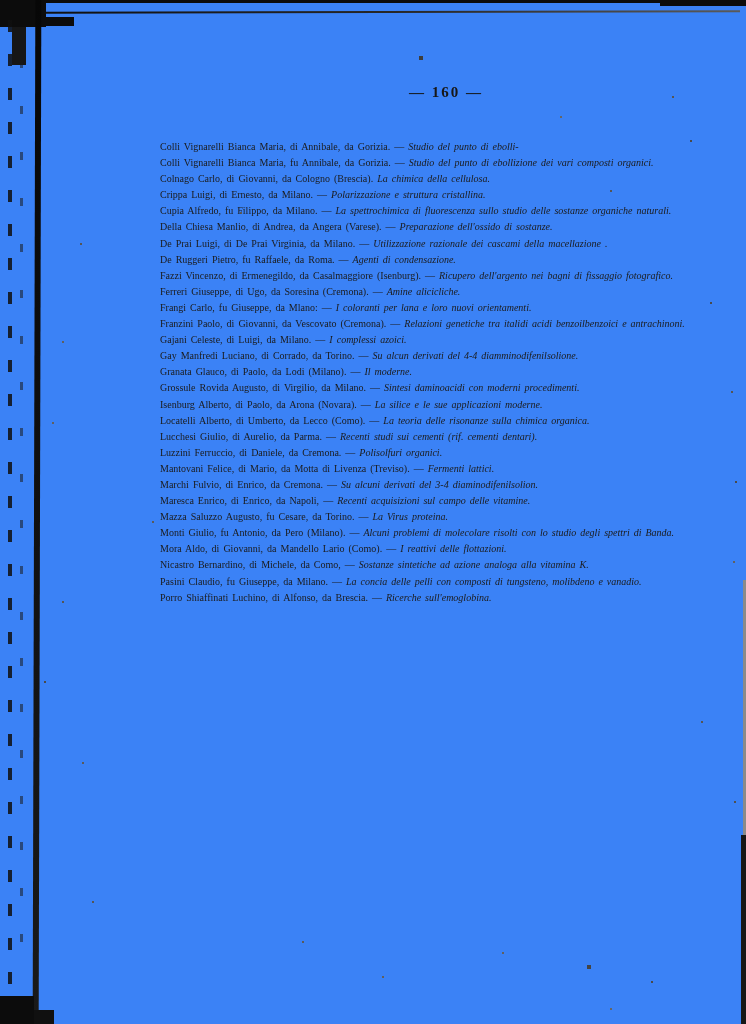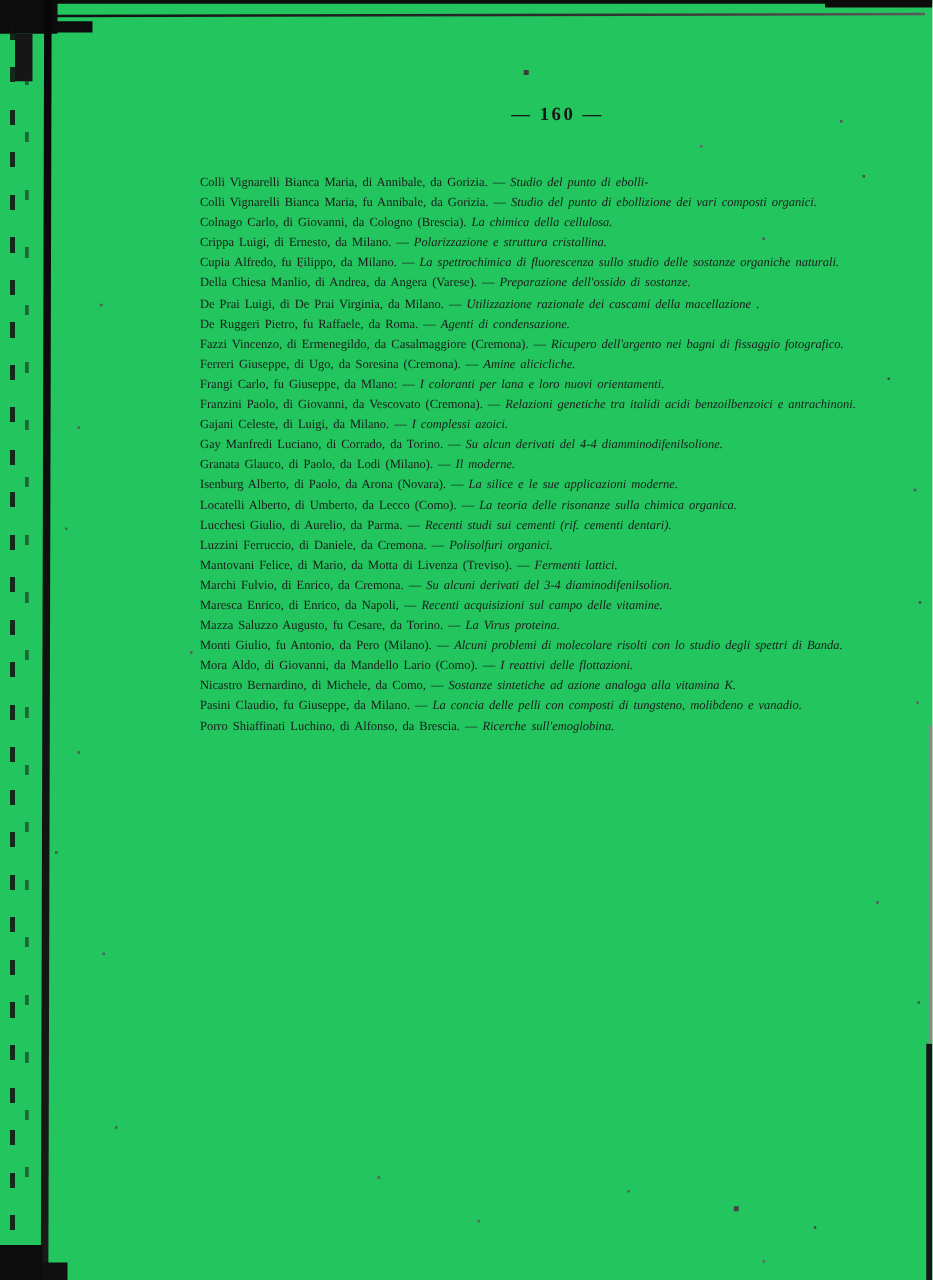--- a/index.html
+++ b/index.html
@@ -7,21 +7,21 @@
     padding: 0;
     width: 746px;
     height: 1024px;
     background: #fdfdfc;
     overflow: hidden;
   }
   .scan-page {
     position: relative;
     width: 746px;
     height: 1024px;
-    background: #22c55e;
+    background: #3b82f6;
     overflow: hidden;
     font-family: "Liberation Serif", "DejaVu Serif", serif;
     color: #1b1b1b;
   }
   
   .artifact { position: absolute; background: #0c0c0c; }
   .top-border-line   { left: 28px;  top: 0;      width: 718px; height: 3px; }
   .top-right-wedge   { left: 660px; top: 0;      width: 86px;  height: 6px; }
   .top-scratch-line  { left: 45px;  top: 11px;   width: 695px; height: 2px;
                        background: linear-gradient(to right, #101010 0%, #2a2a2a 55%, #5a5a5a 100%);
@@ -112,34 +112,35 @@
   <p class="entry"><span class="entry-name">Crippa Luigi, di Ernesto, da Milano.</span><span class="entry-sep"> — </span><span class="entry-title">Polarizzazione e struttura cristallina.</span></p>
 
   <p class="entry"><span class="entry-name">Cupia Alfredo, fu Filippo, da Milano.</span><span class="entry-sep"> — </span><span class="entry-title">La spettrochimica di fluorescenza sullo studio delle sostanze organiche naturali.</span></p>
 
   <p class="entry"><span class="entry-name">Della Chiesa Manlio, di Andrea, da Angera (Varese).</span><span class="entry-sep"> — </span><span class="entry-title">Preparazione dell'ossido di sostanze.</span></p>
 
   <p class="entry"><span class="entry-name">De Prai Luigi, di De Prai Virginia, da Milano.</span><span class="entry-sep"> — </span><span class="entry-title">Utilizzazione razionale dei cascami della macellazione .</span></p>
 
   <p class="entry"><span class="entry-name">De Ruggeri Pietro, fu Raffaele, da Roma.</span><span class="entry-sep"> — </span><span class="entry-title">Agenti di condensazione.</span></p>
 
-  <p class="entry"><span class="entry-name">Fazzi Vincenzo, di Ermenegildo, da Casalmaggiore (Cremona).</span><span class="entry-sep"> — </span><span class="entry-title">Ricupero dell'argento nei bagni di fissaggio fotografico.</span></p>
+  <p class="entry"><span class="entry-name">Fazzi Vincenzo, di Ermenegildo, da Casalmaggiore (Isenburg).</span><span class="entry-sep"> — </span><span class="entry-title">Ricupero dell'argento nei bagni di fissaggio fotografico.</span></p>
 
   <p class="entry"><span class="entry-name">Ferreri Giuseppe, di Ugo, da Soresina (Cremona).</span><span class="entry-sep"> — </span><span class="entry-title">Amine alicicliche.</span></p>
 
   <p class="entry"><span class="entry-name">Frangi Carlo, fu Giuseppe, da Mlano:</span><span class="entry-sep"> — </span><span class="entry-title">I coloranti per lana e loro nuovi orientamenti.</span></p>
 
   <p class="entry"><span class="entry-name">Franzini Paolo, di Giovanni, da Vescovato (Cremona).</span><span class="entry-sep"> — </span><span class="entry-title">Relazioni genetiche tra italidi acidi benzoilbenzoici e antrachinoni.</span></p>
 
   <p class="entry"><span class="entry-name">Gajani Celeste, di Luigi, da Milano.</span><span class="entry-sep"> — </span><span class="entry-title">I complessi azoici.</span></p>
 
   <p class="entry"><span class="entry-name">Gay Manfredi Luciano, di Corrado, da Torino.</span><span class="entry-sep"> — </span><span class="entry-title">Su alcun derivati del 4-4 diamminodifenilsolione.</span></p>
 
   <p class="entry"><span class="entry-name">Granata Glauco, di Paolo, da Lodi (Milano).</span><span class="entry-sep"> — </span><span class="entry-title">Il moderne.</span></p>
 
+  <p class="entry"><span class="entry-name">Grossule Rovida Augusto, di Virgilio, da Milano.</span><span class="entry-sep"> — </span><span class="entry-title">Sintesi daminoacidi con moderni procedimenti.</span></p>
 
   <p class="entry"><span class="entry-name">Isenburg Alberto, di Paolo, da Arona (Novara).</span><span class="entry-sep"> — </span><span class="entry-title">La silice e le sue applicazioni moderne.</span></p>
 
 
   <p class="entry"><span class="entry-name">Locatelli Alberto, di Umberto, da Lecco (Como).</span><span class="entry-sep"> — </span><span class="entry-title">La teoria delle risonanze sulla chimica organica.</span></p>
 
   <p class="entry"><span class="entry-name">Lucchesi Giulio, di Aurelio, da Parma.</span><span class="entry-sep"> — </span><span class="entry-title">Recenti studi sui cementi (rif. cementi dentari).</span></p>
 
   <p class="entry"><span class="entry-name">Luzzini Ferruccio, di Daniele, da Cremona.</span><span class="entry-sep"> — </span><span class="entry-title">Polisolfuri organici.</span></p>
 

